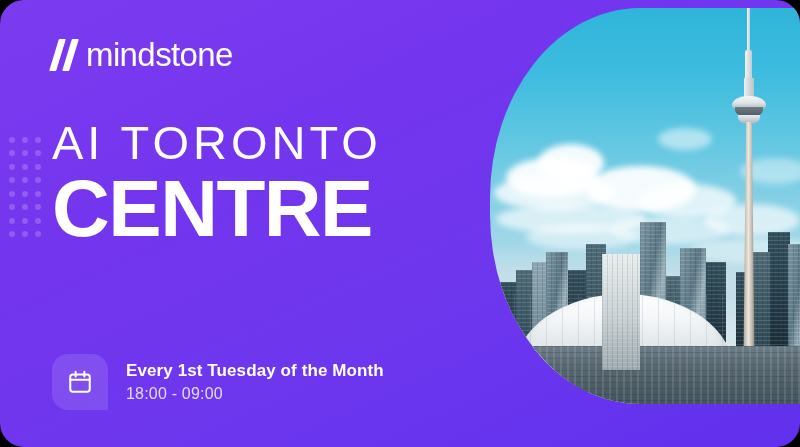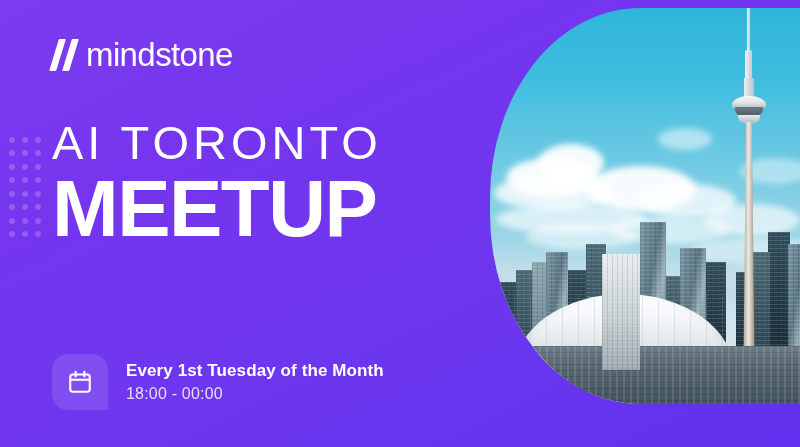--- a/index.html
+++ b/index.html
@@ -9,20 +9,21 @@
     overflow:hidden;
     background:#000;
     font-family:"Liberation Sans", sans-serif;
   }
 
   #banner {
     position:relative;
     width:800px; height:447px;
     overflow:hidden;
     background:linear-gradient(155deg, #7b3cf0 0%, #7435ee 32%, #6d37ee 62%, #6130ee 100%);
+    border-radius:24px;
   }
 
   
   #dot-grid {
     position:absolute;
     left:6px; top:133px;
     width:38px; height:108px;
     display:grid;
     grid-template-columns:repeat(3, 1fr);
     grid-template-rows:repeat(8, 1fr);
@@ -437,31 +438,31 @@
   <div id="logo">
     <span class="slashes">
       <b></b>
         <b></b>
     </span>
     <span class="word">mindstone</span>
   </div>
 
   <div id="headline">
     <div id="kicker">AI TORONTO</div>
-    <div id="city">MEETUP</div>
+    <div id="city">CENTRE</div>
   </div>
 
   <div id="date-bar">
     <div id="cal-badge">
       <svg width="26" height="26" viewBox="0 0 24 24" fill="none" stroke="#ffffff" stroke-width="1.9" stroke-linecap="round" stroke-linejoin="round">
         <rect x="3" y="5" width="18" height="16" rx="2.5"></rect>
         <line x1="3" y1="10" x2="21" y2="10"></line>
         <line x1="8" y1="2.5" x2="8" y2="7"></line>
         <line x1="16" y1="2.5" x2="16" y2="7"></line>
       </svg>
     </div>
     <div id="date-text">
       <div class="line1">Every 1st Tuesday of the Month</div>
-      <div class="line2">18:00 - 00:00</div>
+      <div class="line2">18:00 - 09:00</div>
     </div>
   </div>
 
 </div>
 
 </body></html>

